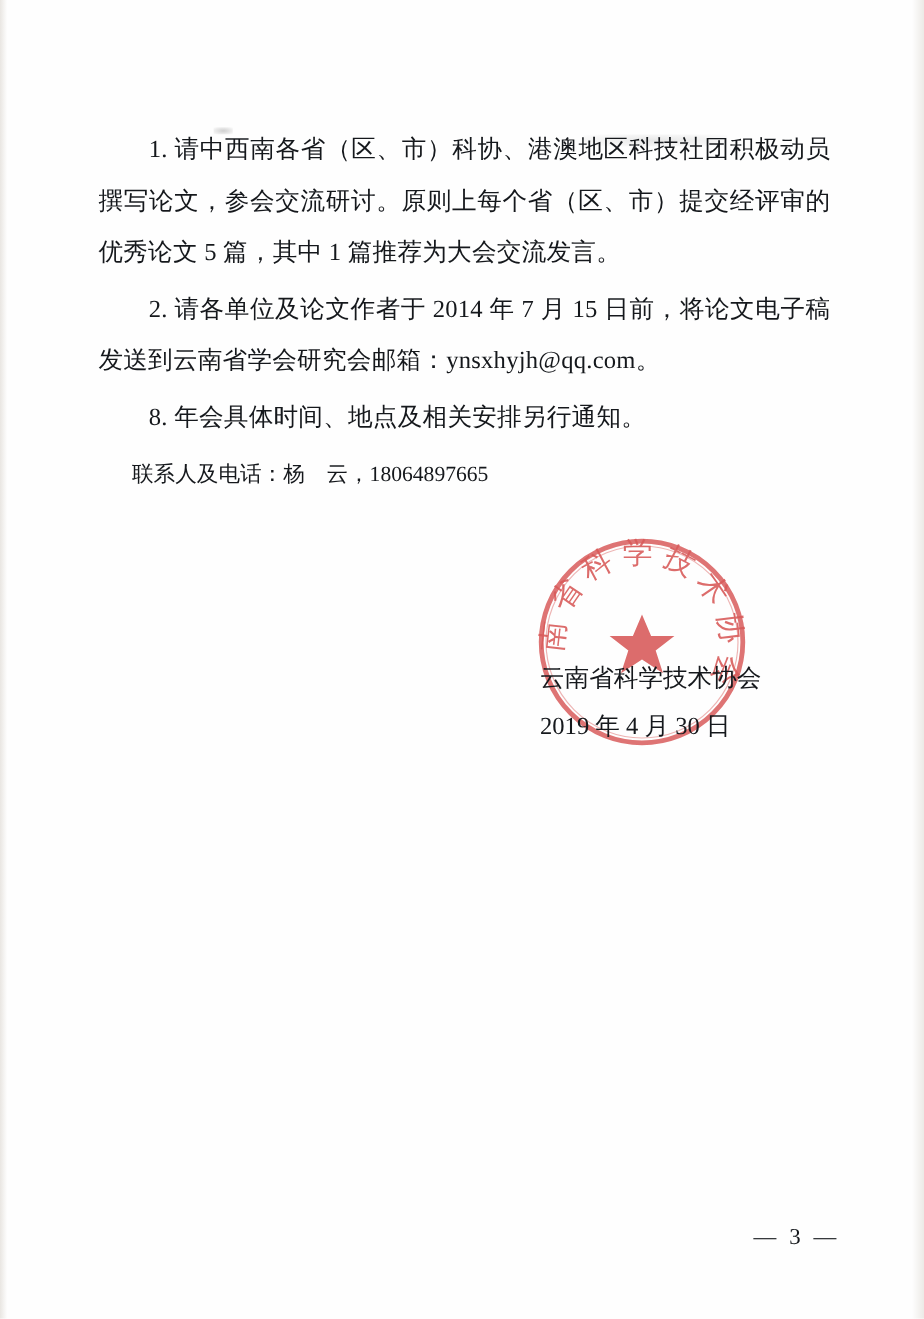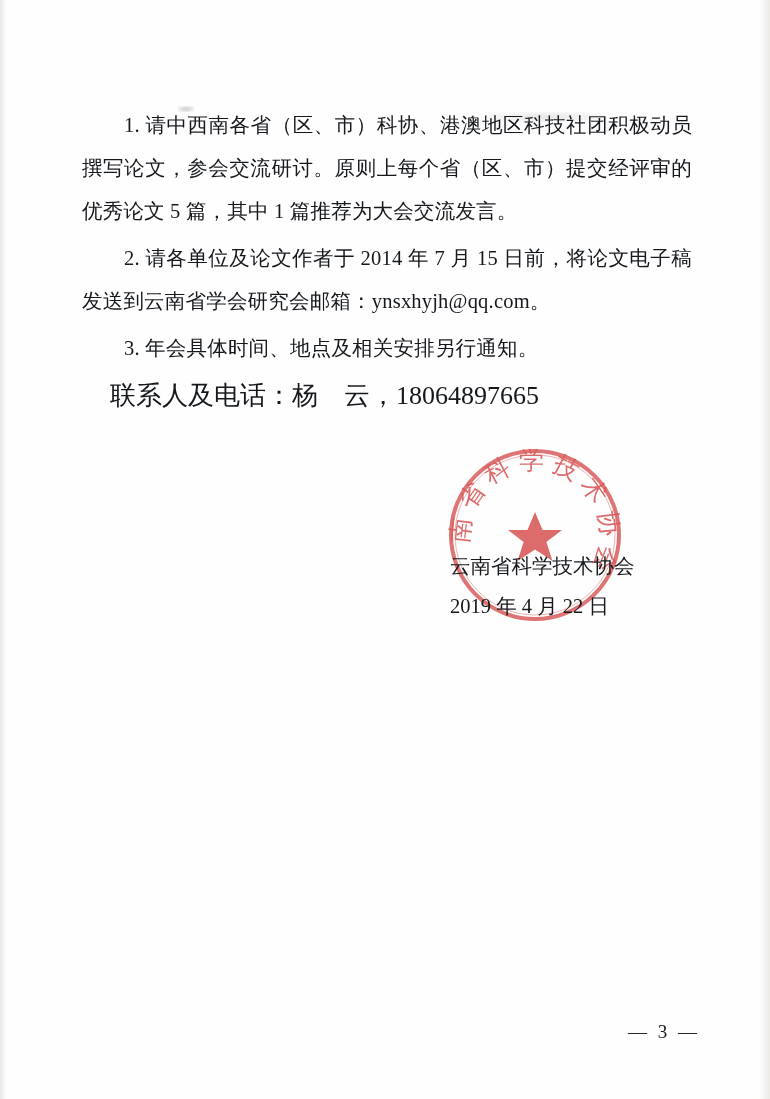--- a/index.html
+++ b/index.html
@@ -52,21 +52,21 @@
     letter-spacing: 0.2px;
     text-align: justify;
     margin: 0 0 4px 0;
     color: #15181c;
   }
   .para.indent {
     text-indent: 2.05em;
   }
 
   .contact-line {
-    font-size: 26px;
+    font-size: 18px;
     line-height: 43px;
     color: #15181c;
     margin: 0;
   }
   .contact-line.first {
     padding-left: 28px;
   }
   .contact-line.second {
     padding-left: 82px;
   }
@@ -128,21 +128,21 @@
 
 <div class="page">
 
   <div class="smudge"></div>
   <div class="smudge2"></div>
 
   <div class="content">
 
     <p class="para indent">1. 请中西南各省（区、市）科协、港澳地区科技社团积极动员撰写论文，参会交流研讨。原则上每个省（区、市）提交经评审的优秀论文 5 篇，其中 1 篇推荐为大会交流发言。</p>
     <p class="para indent">2. 请各单位及论文作者于 2014 年 7 月 15 日前，将论文电子稿发送到云南省学会研究会邮箱：ynsxhyjh@qq.com。</p>
-    <p class="para indent">3. 年会具体时间、地点及相关安排另行通知。</p>
+    <p class="para indent">8. 年会具体时间、地点及相关安排另行通知。</p>
 
     <p class="contact-line first">联系人及电话：杨　云，18064897665</p>
 
   </div>
 
   <div class="seal">
     <svg viewBox="0 0 178 178" width="178" height="178" xmlns="http://www.w3.org/2000/svg">
       <defs>
         <path id="sealArc" d="M 89,89 m -66,0 a 66,66 0 1,1 132,0 a 66,66 0 1,1 -132,0" fill="none"></path>
       </defs>
@@ -152,18 +152,18 @@
         <textPath href="#sealArc" startOffset="25%" text-anchor="middle">云南省科学技术协会</textPath>
       </text>
       <g transform="translate(89,92)">
         <polygon points="0,-26 7.6,-8 27,-8 11.4,4 17.5,23 0,11.5 -17.5,23 -11.4,4 -27,-8 -7.6,-8" fill="#d2403f" opacity="0.9"></polygon>
       </g>
     </svg>
   </div>
 
   <div class="signature">
     <div>云南省科学技术协会</div>
-    <div>2019 年 4 月 22 日</div>
+    <div>2019 年 4 月 30 日</div>
   </div>
 
   <div class="footer">— 3 —</div>
 
 </div>
 
 </body></html>

